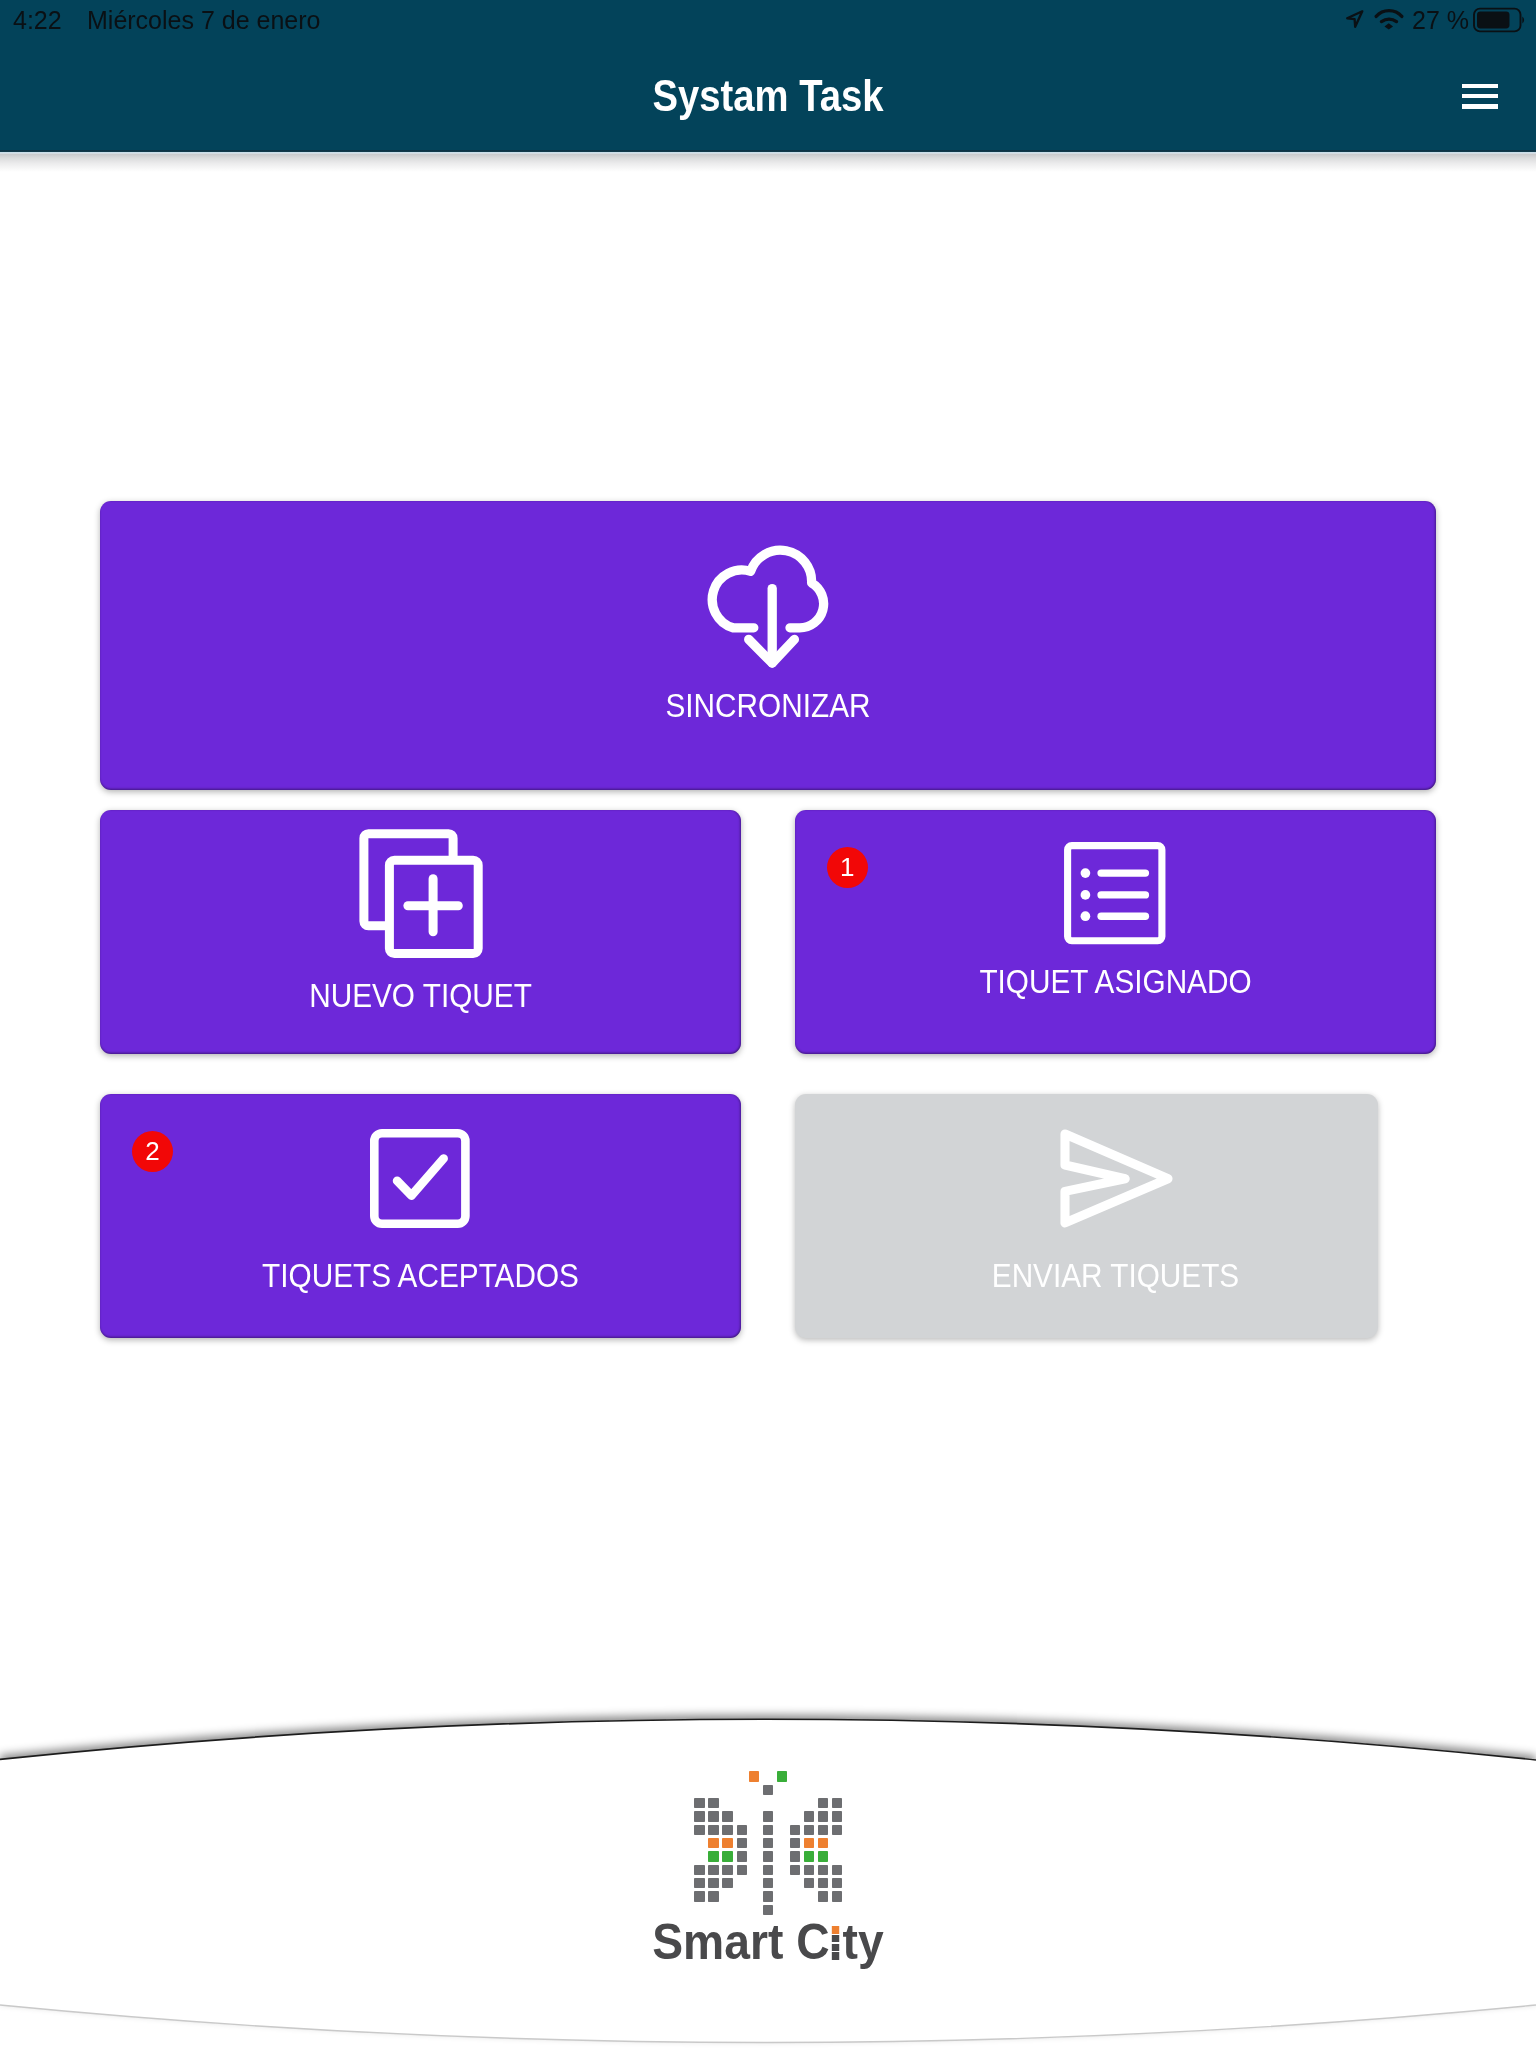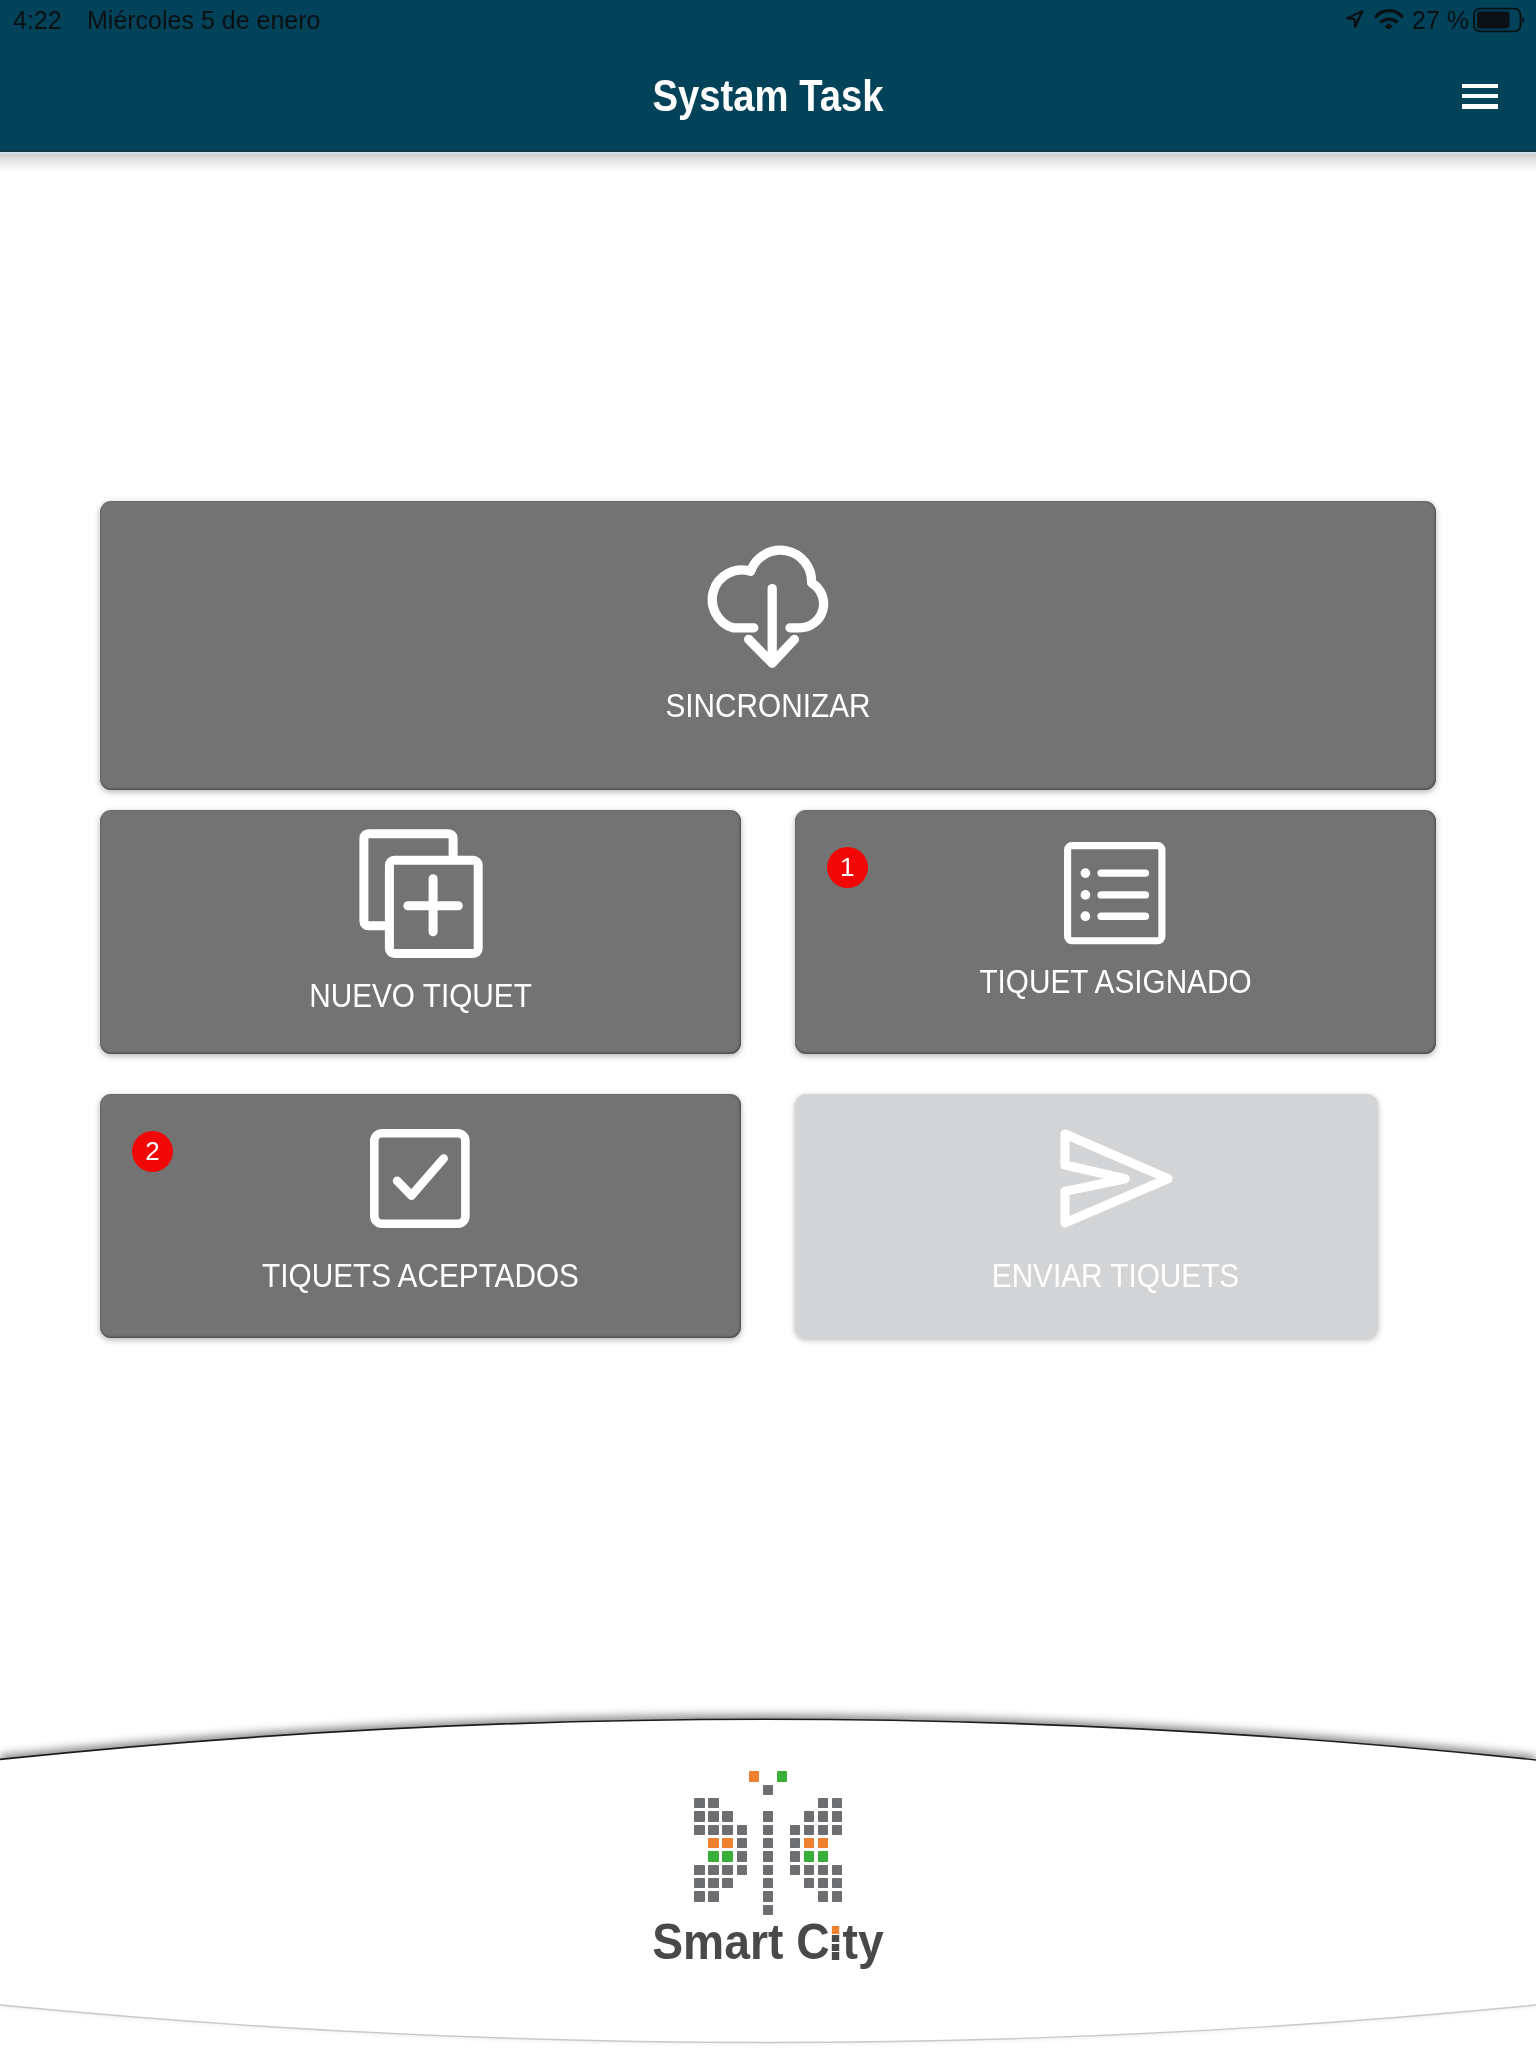--- a/index.html
+++ b/index.html
@@ -22,21 +22,21 @@
 
   .hdr-title{position:absolute;left:0;top:72.7px;width:1536px;text-align:center;
        font-size:45px;line-height:45px;font-weight:bold;color:#ffffff;transform:scaleX(.85);transform-origin:center top;}
   .hdr-menu{position:absolute;left:1461.9px;top:83.5px;width:36.4px;height:25px;}
   .hdr-menu i{position:absolute;left:0;width:36.4px;height:4.7px;background:#fff;}
   .hdr-menu i:nth-child(1){top:0px;}
   .hdr-menu i:nth-child(2){top:10.3px;}
   .hdr-menu i:nth-child(3){top:20.6px;}
 
   
-  .tile{position:absolute;background:#737373;border-radius:11px;
+  .tile{position:absolute;background:#6d28d9;border-radius:11px;
         box-shadow:0 2px 6px rgba(0,0,0,.30), inset 0 -1.5px 2px rgba(0,0,0,.28), inset -1.5px 0 2px rgba(0,0,0,.20);}
   .tile.t-disabled{background:#d2d4d6;box-shadow:0 2px 6px rgba(0,0,0,.28);}
   .tile-icon{position:absolute;display:block;}
   .tile-label{position:absolute;font-size:34px;line-height:34px;color:#ffffff;
         white-space:nowrap;text-align:center;transform:scaleX(.875);transform-origin:center top;}
   .badge{position:absolute;width:41px;height:41px;border-radius:50%;background:#f20707;
         color:#fff;font-size:26px;line-height:41px;text-align:center;}
 
   
   .arc-wrap{position:absolute;left:0;top:1650px;width:1536px;height:398px;overflow:hidden;}
@@ -54,21 +54,21 @@
 </head>
 <body>
 
 <div class="app">
 
   <div class="topbar"></div>
   <div class="topbar-shadow"></div>
 
   <div class="statusbar">
     <div class="sb-txt" style="left:13px;top:8px">4:22</div>
-    <div class="sb-txt" style="left:87px;top:8px">Miércoles 5 de enero</div>
+    <div class="sb-txt" style="left:87px;top:8px">Miércoles 7 de enero</div>
 
     <svg class="sb-ico" style="left:1344px;top:9px;width:21px;height:20px" viewBox="0 0 21 20">
       <path d="M18.3 2.3 L3.2 9.3 L10.6 10.1 L11.2 17.8 Z" fill="none" stroke="#0a1014" stroke-width="2.3" stroke-linejoin="round" stroke-linecap="round"></path>
     </svg>
 
     <svg class="sb-ico" style="left:1374px;top:8px;width:30px;height:22px" viewBox="0 0 30 22">
       <path d="M2.2 8.4 A17 17 0 0 1 27.8 8.4" fill="none" stroke="#0a1014" stroke-width="3.3" stroke-linecap="round"></path>
       <path d="M7.45 13.55 A13.5 13.5 0 0 1 22.55 13.55" fill="none" stroke="#0a1014" stroke-width="3.3" stroke-linecap="round"></path>
       <path d="M14.75 15.2 L19 18.4 L14.75 21.6 L10.5 18.4 Z" fill="#0a1014"></path>
     </svg>

